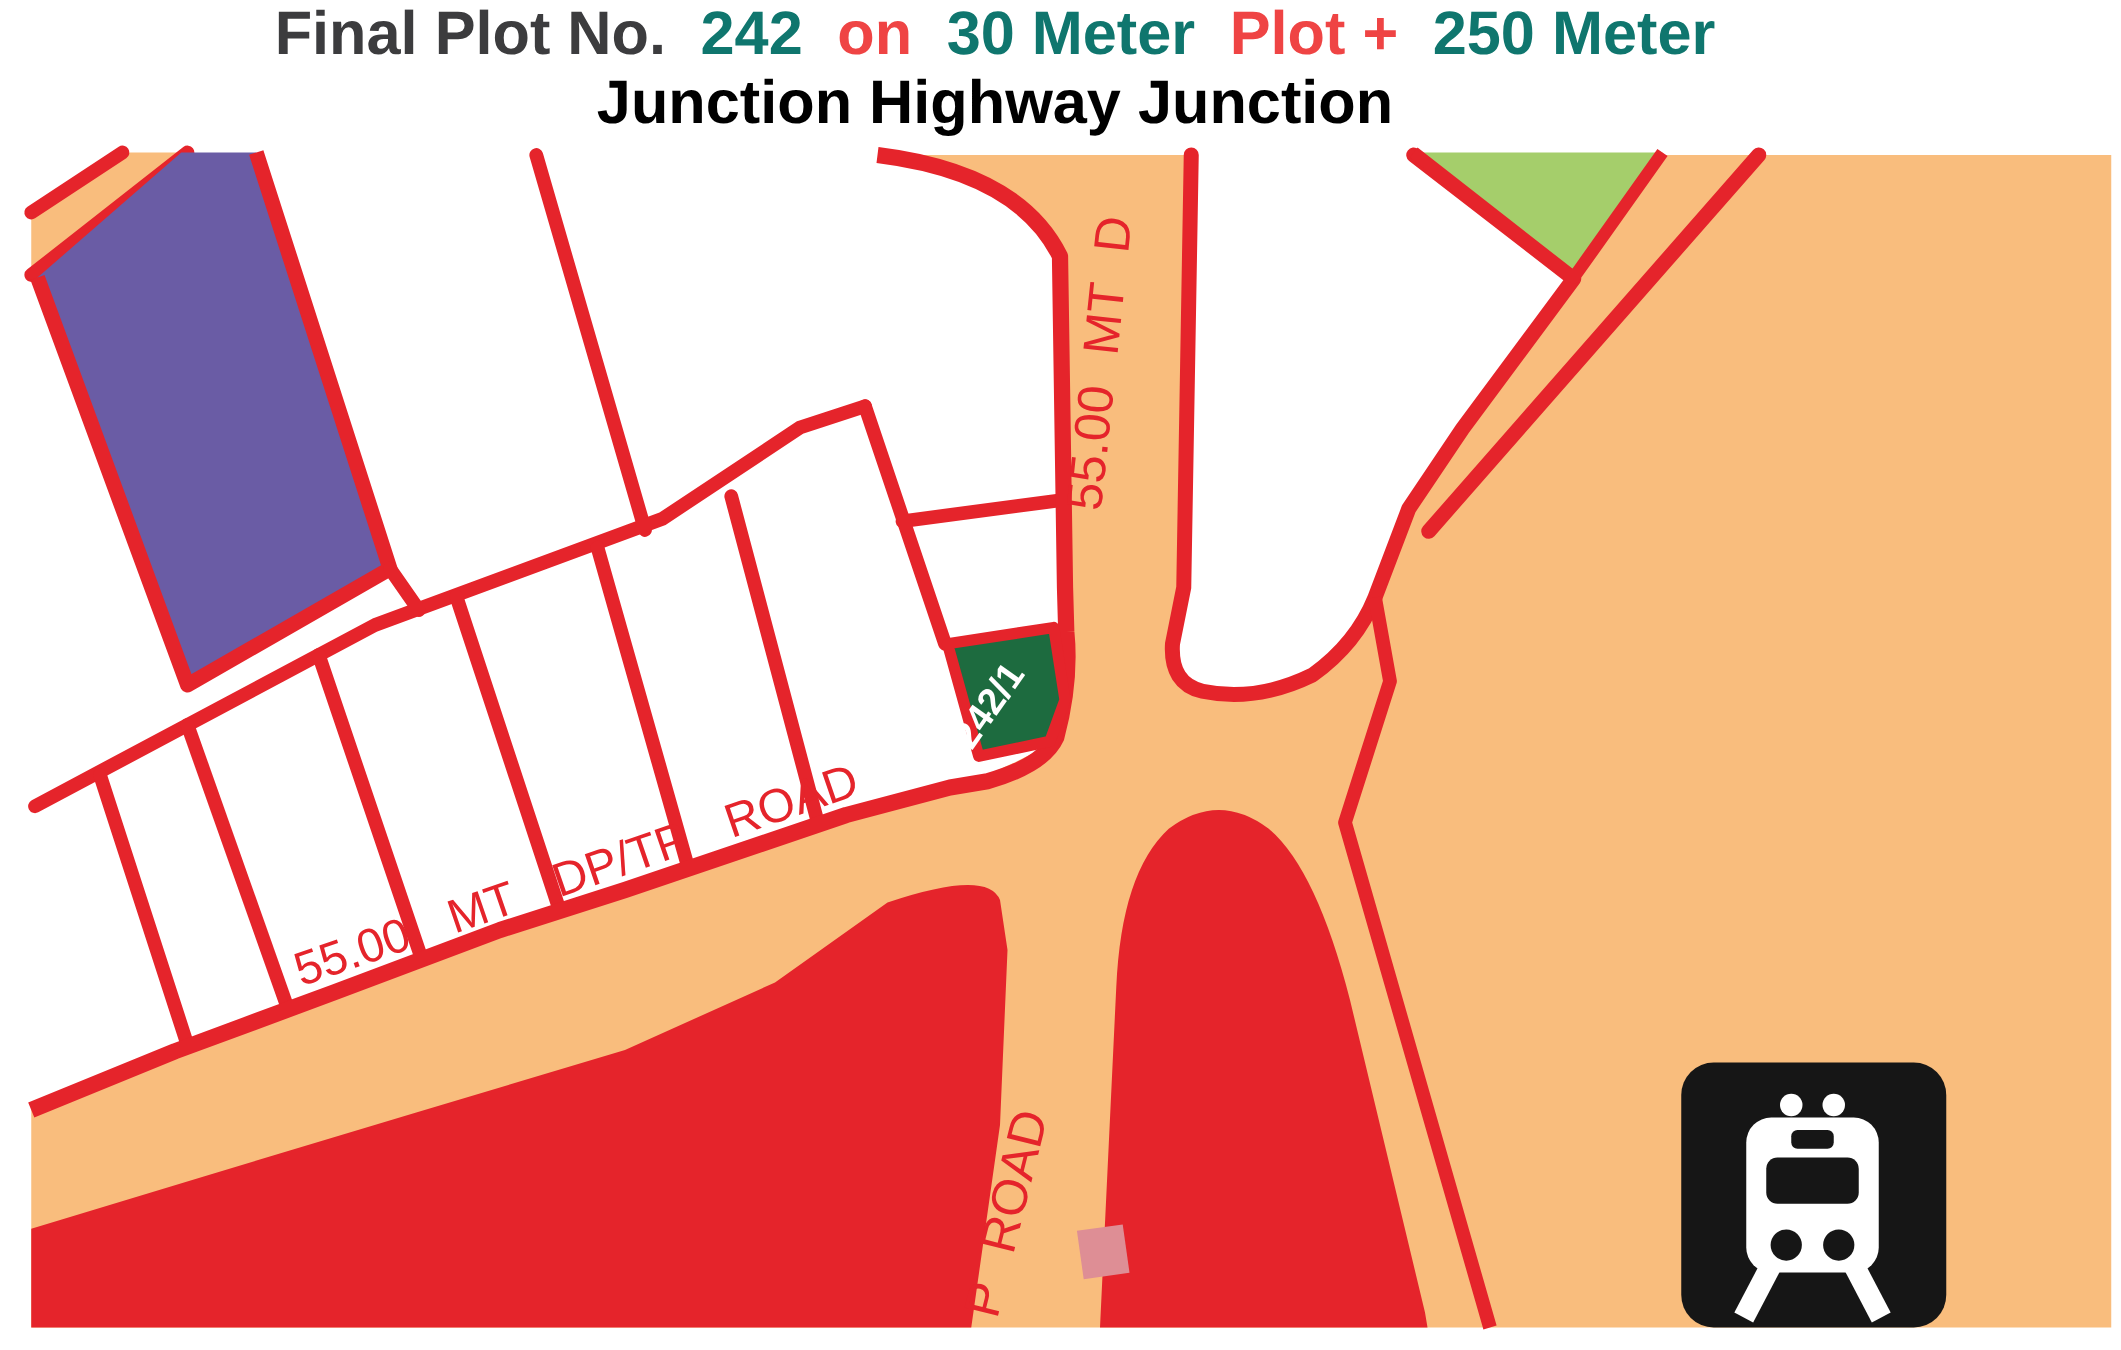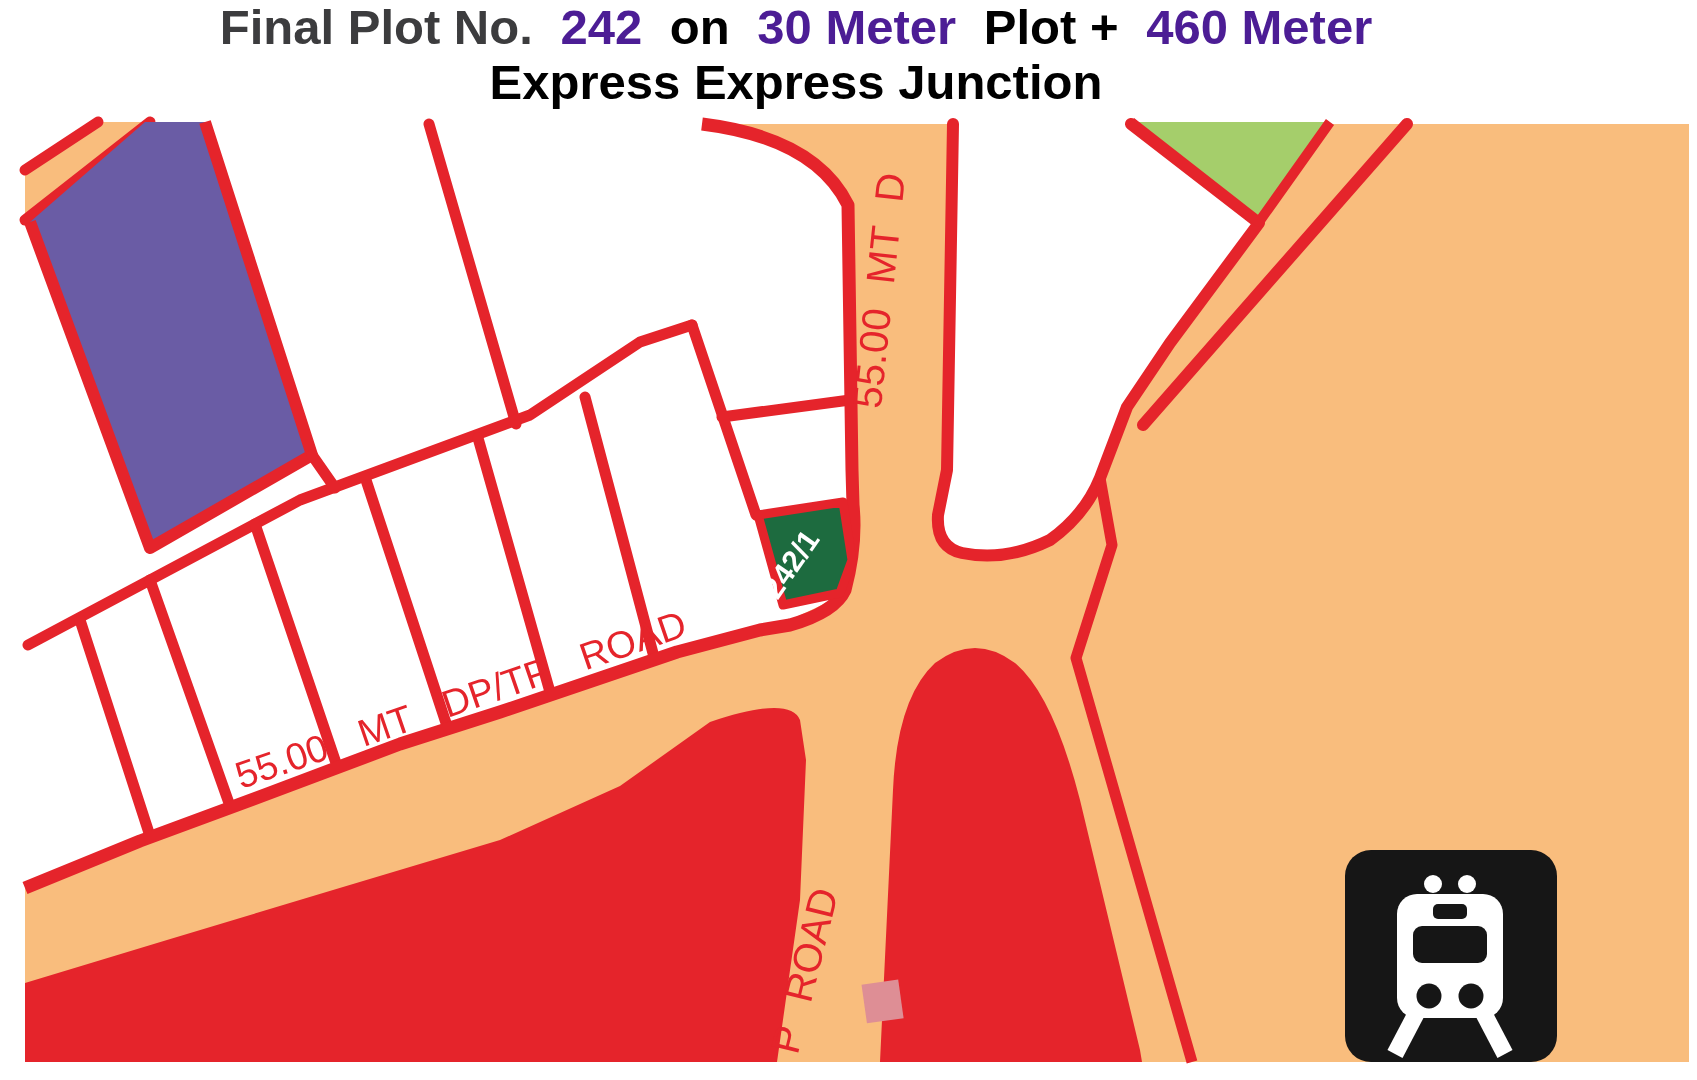--- a/index.html
+++ b/index.html
@@ -4,41 +4,41 @@
 <style>
   html,body{margin:0;padding:0;background:#ffffff;}
   body{width:1697px;height:1080px;position:relative;overflow:hidden;
        font-family:"Liberation Sans", sans-serif;}
   .stage{position:absolute;inset:0;}
   .title{position:absolute;left:0;top:0;width:1592px;text-align:center;
          font-weight:bold;font-size:49px;line-height:55px;letter-spacing:0px;
          z-index:5;white-space:nowrap;}
   .title .seg{display:inline-block;margin:0 7px;}
   .t-dark{color:#3c3c3e;}
-  .t-black{color:#000000;}
-  .t-red{color:#4c1d95;}
+  .t-black{color:#ef4444;}
+  .t-red{color:#0f766e;}
   svg{position:absolute;left:0;top:0;z-index:1;}
   .rlabel{fill:#e5242b;font-family:"Liberation Sans",sans-serif;}
   .plotlabel{fill:#ffffff;font-weight:bold;font-family:"Liberation Sans",sans-serif;}
 </style>
 </head>
 <body>
 
 <div class="stage">
 
   <div class="title">
     <div>
       <span class="seg t-dark">Final Plot No.</span>
       <span class="seg t-red">242</span>
       <span class="seg t-black">on</span>
       <span class="seg t-red">30 Meter</span>
       <span class="seg t-black">Plot +</span>
-      <span class="seg t-red">460 Meter</span>
+      <span class="seg t-red">250 Meter</span>
     </div>
-    <div>Express Express Junction</div>
+    <div>Junction Highway Junction</div>
   </div>
 
   <svg width="1697" height="1080" viewBox="0 0 1697 1080">
 
     <rect x="0" y="0" width="1697" height="1080" fill="#ffffff"></rect>
 
     <path d="M 702,124 L 1689,124 L 1689,1062 L 25,1062 L 25,888
              L 140,841 L 267,794 L 400,744 L 500,712 L 677,652 L 760,630
              Q 800,618 840,595 Q 852,565 852,500 L 852,205 Q 815,138 702,124 Z" fill="#f9bd7d"></path>
 

